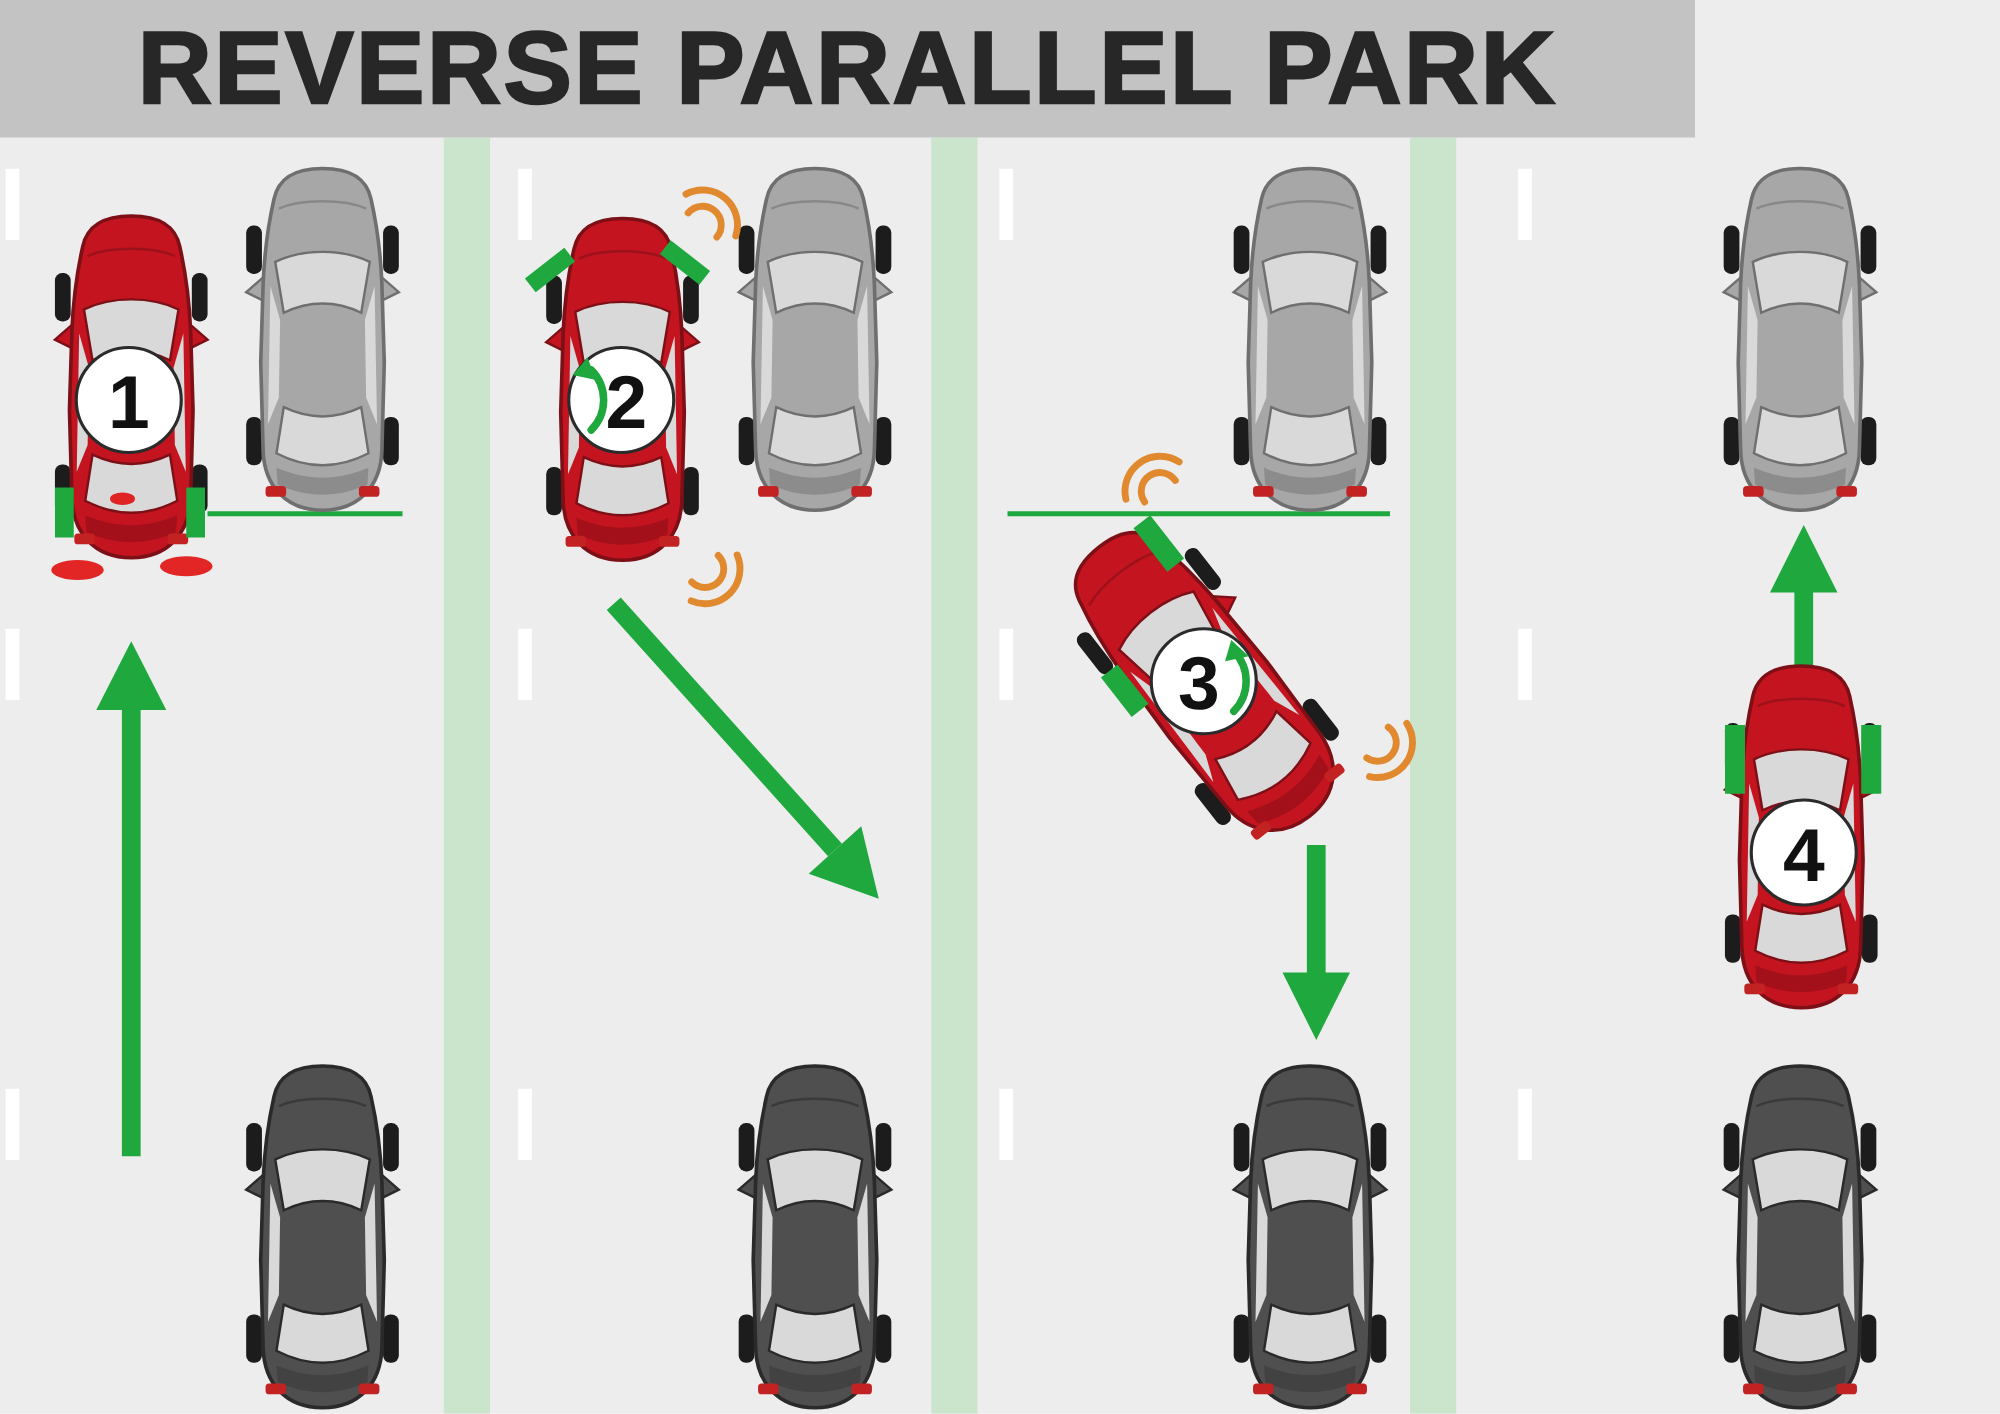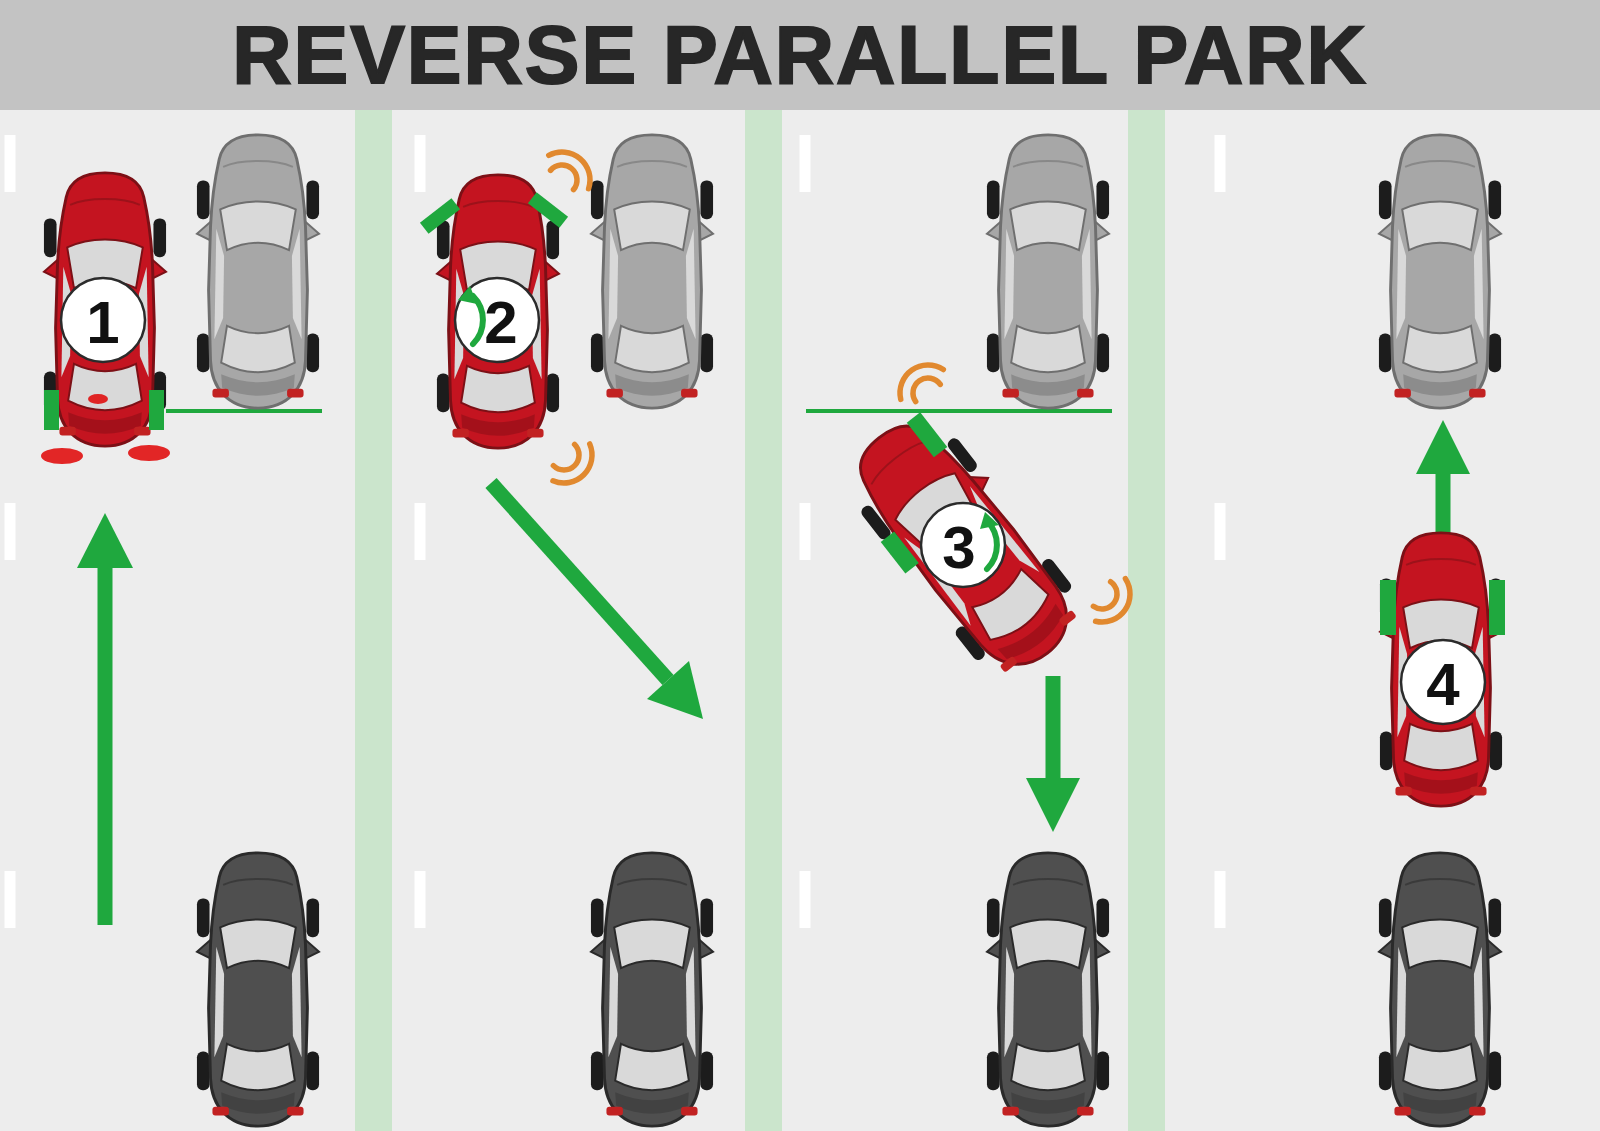--- a/index.html
+++ b/index.html
@@ -1,18 +1,18 @@
 <!DOCTYPE html>
 <html><head>
 <meta charset="utf-8">
 <style>
   html,body{margin:0;padding:0;background:#ffffff;}
   .canvas{position:relative;width:1600px;height:1131px;background:#ededed;overflow:hidden;
           font-family:"Liberation Sans",sans-serif;}
-  .title-bar{position:absolute;top:0;left:0;width:1600px;height:110px;background:#c3c3c3;
+  .title-bar{position:absolute;top:0;left:0;width:1356px;height:110px;background:#c3c3c3;
              display:flex;align-items:center;justify-content:center;z-index:2;}
   .title-bar h1{margin:0;font-size:82px;font-weight:bold;letter-spacing:2px;color:#272727;
                 -webkit-text-stroke:2px #272727;}
   svg.scene{position:absolute;top:0;left:0;z-index:1;}
 
   .divider{fill:#cbe5cc;}
   .dash{stroke:#ffffff;stroke-width:11;stroke-dasharray:57 311;fill:none;}
   .guide{stroke:#1fa83e;stroke-width:4;}
   .arrow-shaft{stroke:#1fa83e;stroke-width:15;}
   .arrow-head{fill:#1fa83e;}

